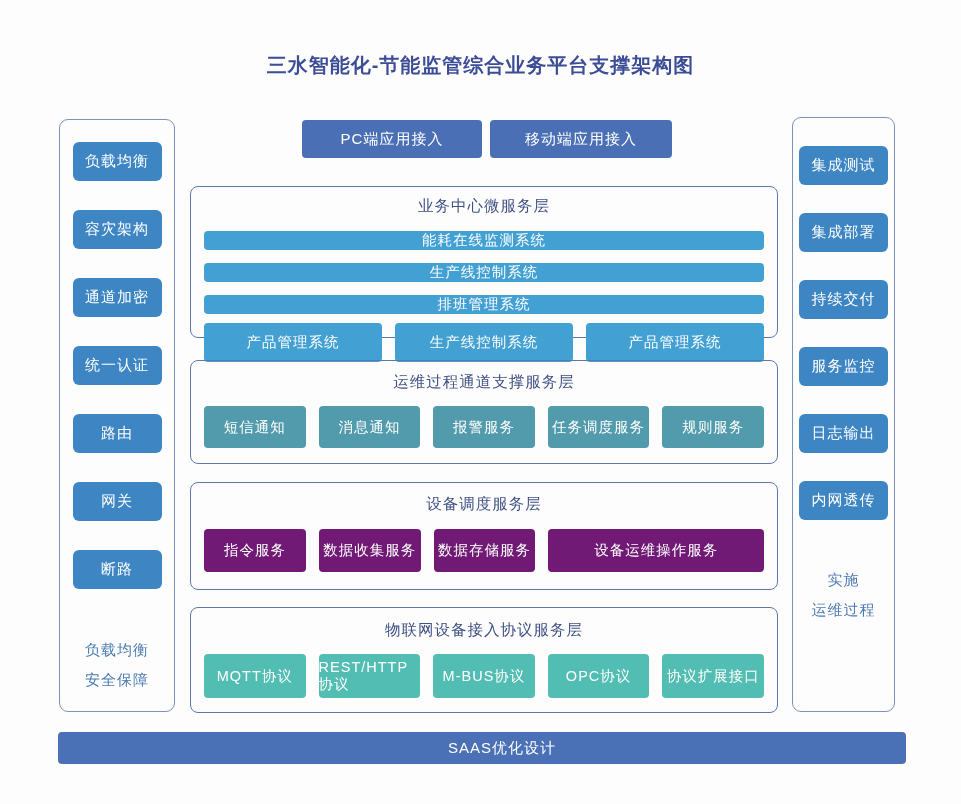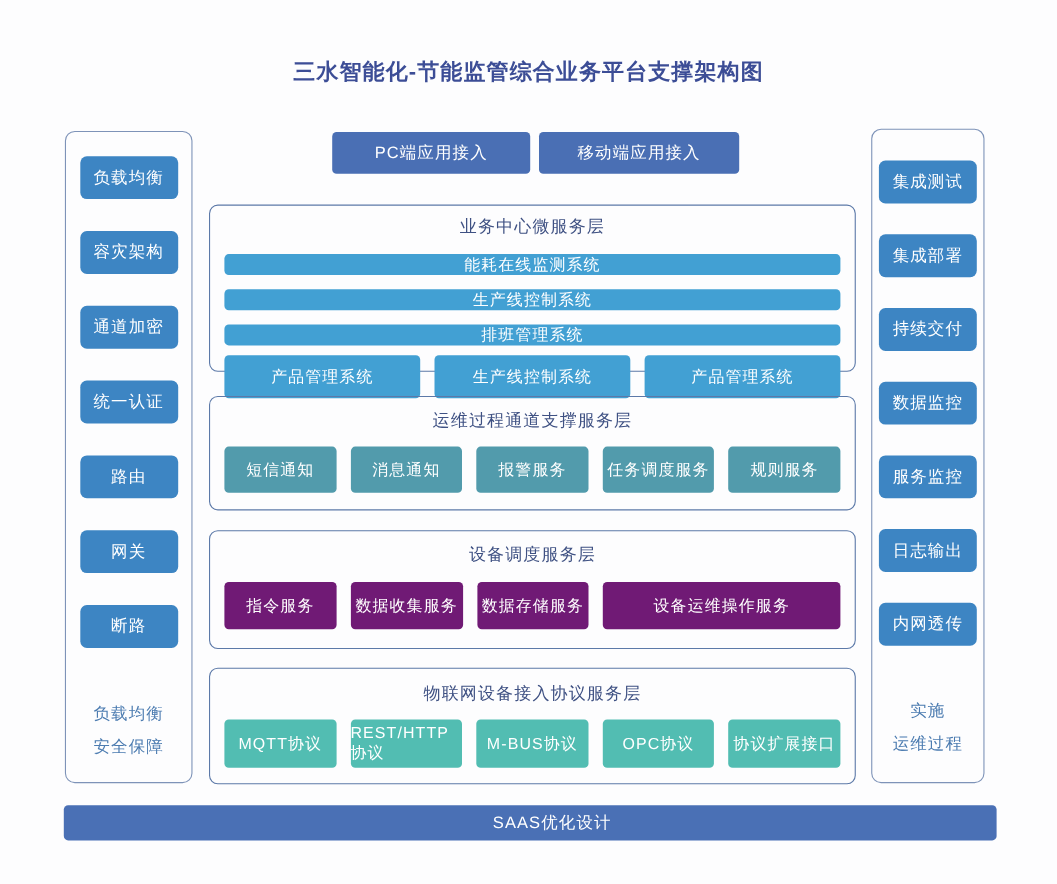--- a/index.html
+++ b/index.html
@@ -109,21 +109,20 @@
   <div class="panel-footer">
     <div>负载均衡</div>
     <div>安全保障</div>
   </div>
 </aside>
 
 <aside class="abs panel right">
   <div class="side-box">集成测试</div>
   <div class="side-box">集成部署</div>
   <div class="side-box">持续交付</div>
-  <div class="side-box">数据监控</div>
   <div class="side-box">服务监控</div>
   <div class="side-box">日志输出</div>
   <div class="side-box">内网透传</div>
   <div class="panel-footer">
     <div>实施</div>
     <div>运维过程</div>
   </div>
 </aside>
 
 <section class="abs layer business">

